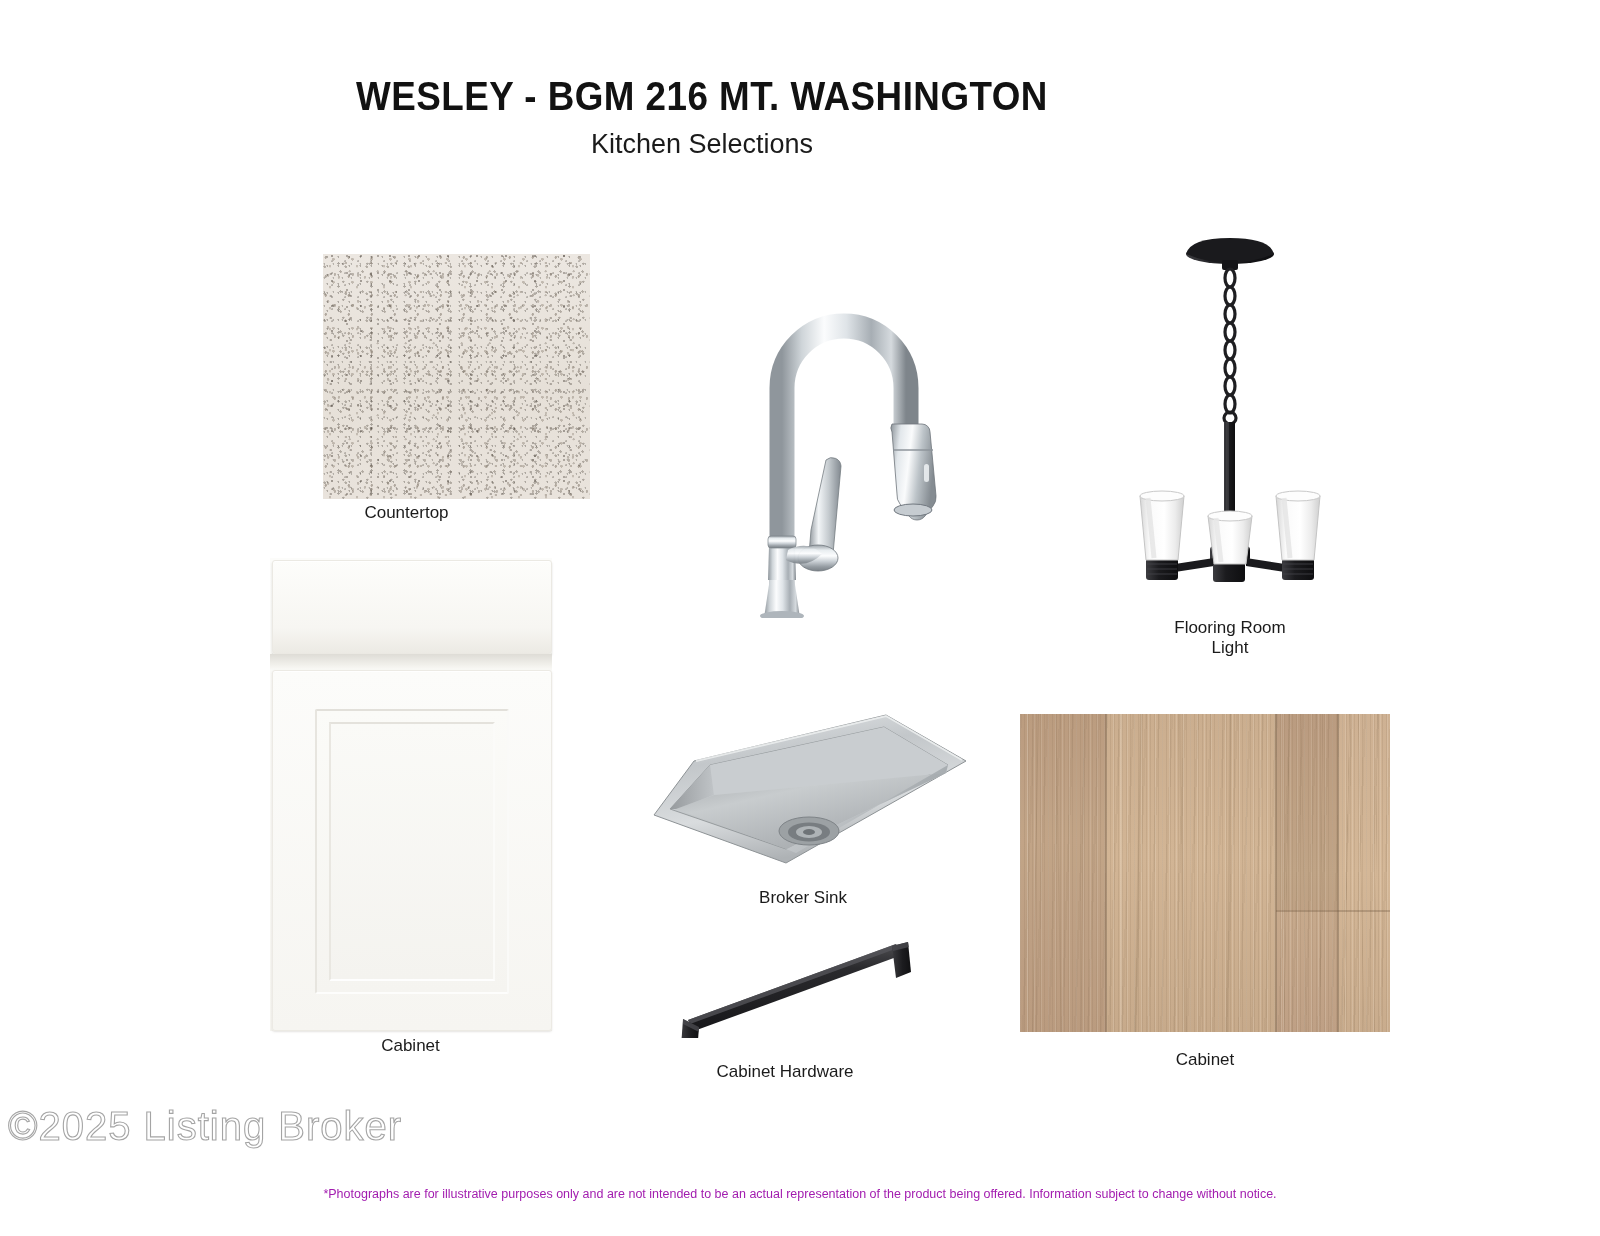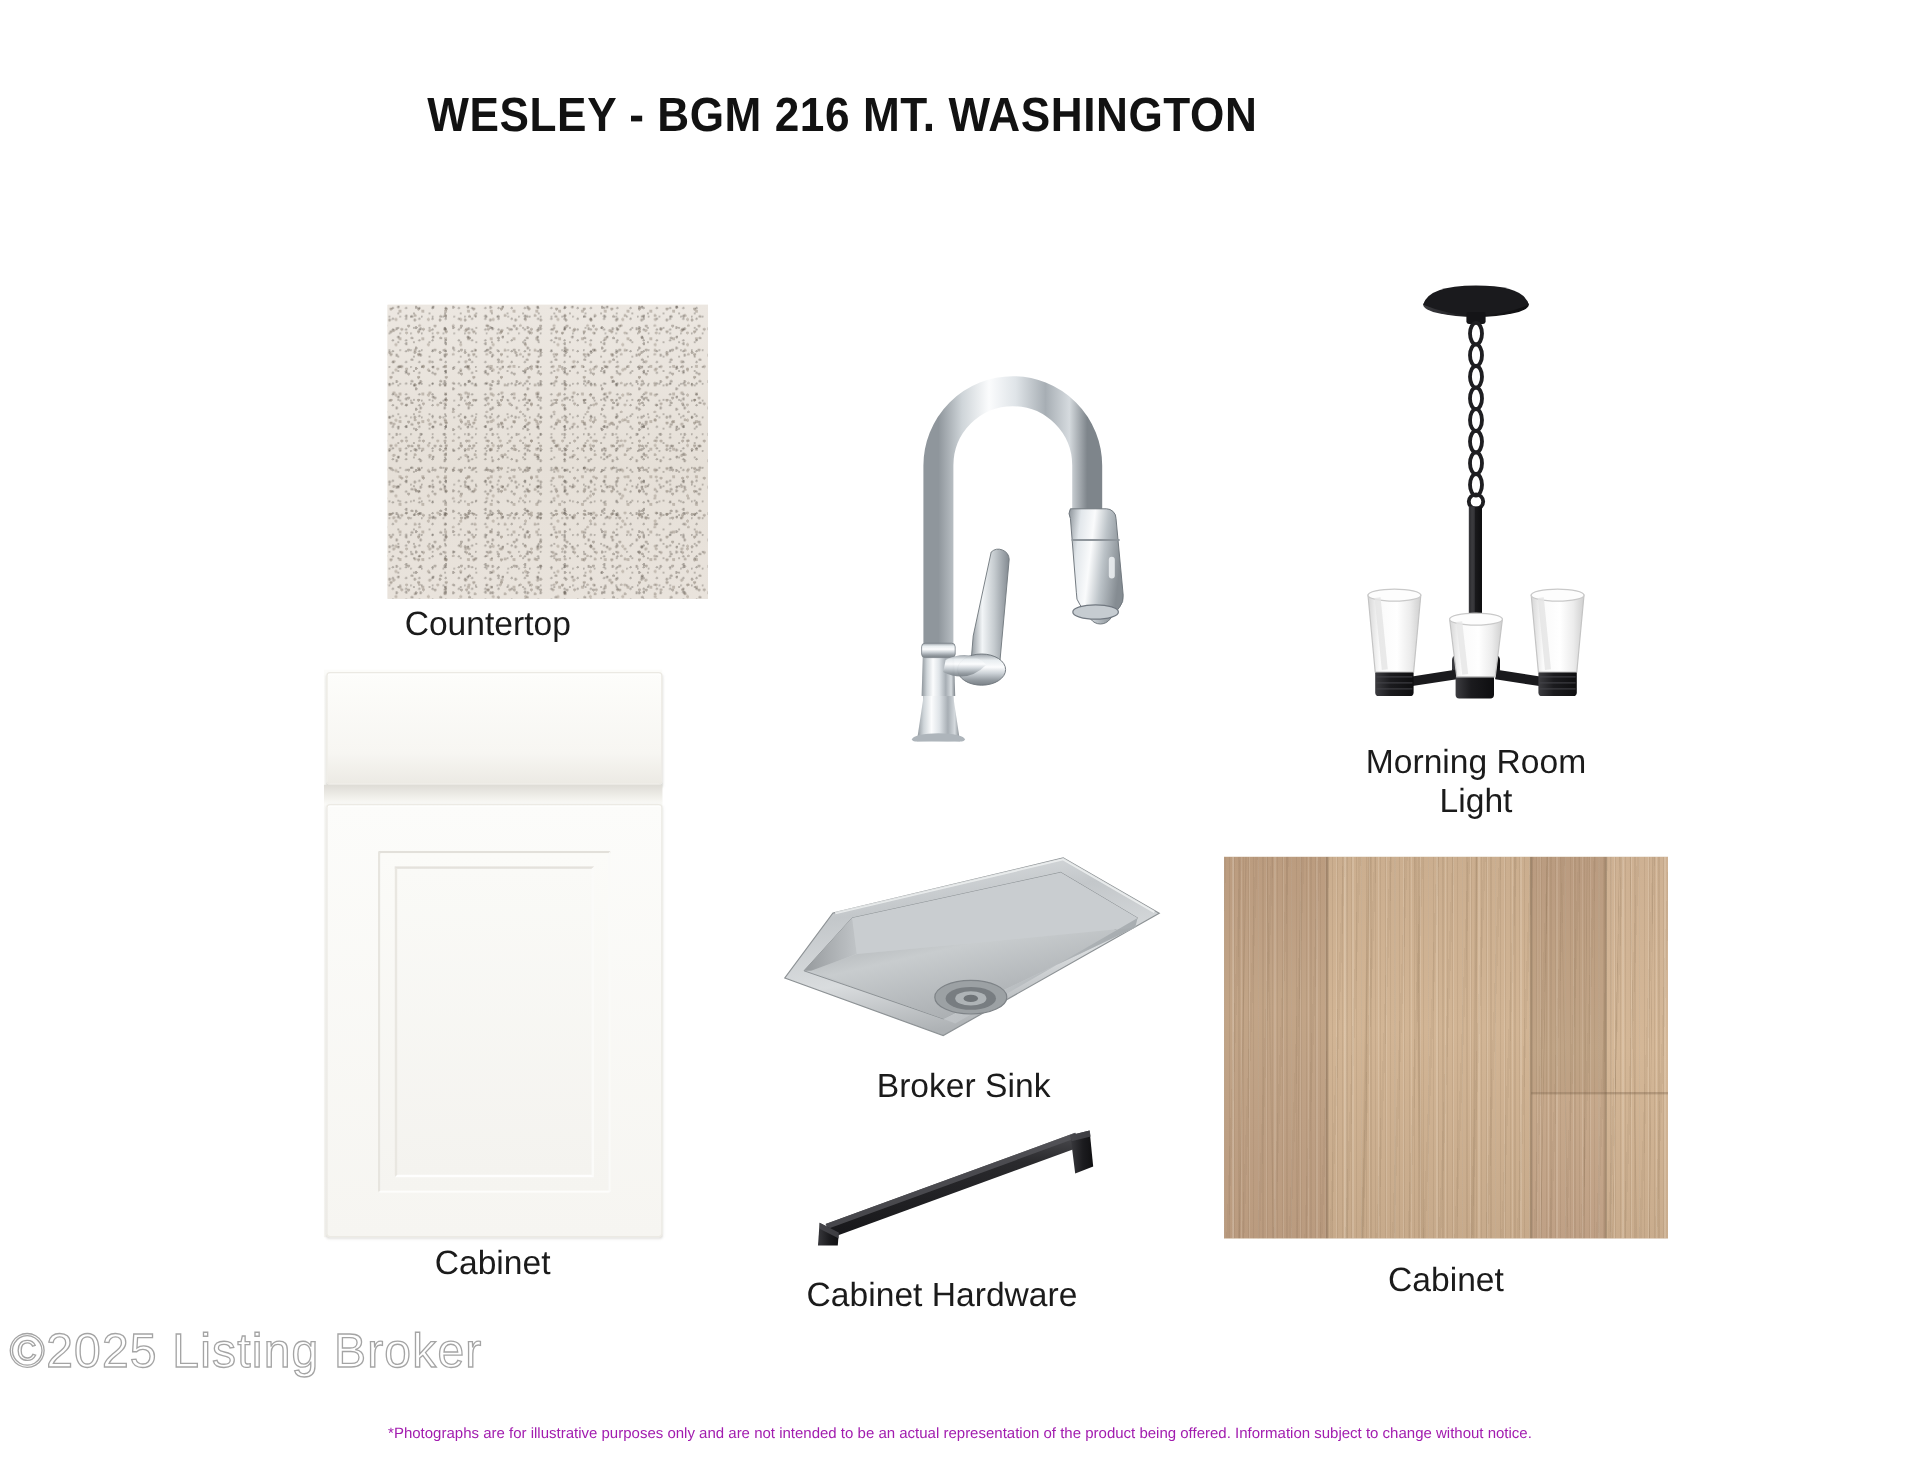--- a/index.html
+++ b/index.html
@@ -34,21 +34,21 @@
     padding-top: 10px;
     font-size: 27px;
     font-weight: 400;
     color: #1b1b1b;
   }
 
   
   .caption {
     position: absolute;
     text-align: center;
-    font-size: 28px;
+    font-size: 17px;
     line-height: 1.18;
     color: #1b1b1b;
     white-space: pre-line;
   }
 
   
   .countertop-swatch {
     position: absolute;
     left: 323px; top: 254px;
     width: 267px; height: 245px;
@@ -196,20 +196,21 @@
     font-size: 12.5px;
     color: #a21caf;
     font-family: "Liberation Sans", sans-serif;
   }
 </style>
 </head>
 <body>
 
 <div class="header">
   <h1 class="title">WESLEY - BGM 216 MT. WASHINGTON</h1>
+  <div class="subtitle">Kitchen Selections</div>
 </div>
 
 <div class="countertop-swatch"></div>
 <div class="caption" style="left:273px; top:503px; width:267px;">Countertop</div>
 
 <div class="cabinet">
   <div class="cab-drawer"></div>
   <div class="cab-gap"></div>
   <div class="cab-door">
     <div class="cab-panel-outer">
@@ -424,21 +425,21 @@
     </g>
 
     <g>
       <rect x="95" y="334" width="32" height="20" rx="3" fill="url(#blkMetal)"></rect>
       <path d="M90 288 L134 288 L128 336 L96 336 Z" fill="url(#shadeG)" stroke="#c4c4c4" stroke-width="1"></path>
       <ellipse cx="112" cy="288" rx="22" ry="5" fill="#fdfdfd" stroke="#c9c9c9" stroke-width="1"></ellipse>
       <path d="M98 290 L103 334" stroke="#e8e8e8" stroke-width="5" opacity="0.85"></path>
     </g>
   </svg>
 </div>
-<div class="caption" style="left:1100px; top:618px; width:260px;">Morning Room
+<div class="caption" style="left:1100px; top:618px; width:260px;">Flooring Room
 Light</div>
 
 <div class="flooring">
   <div class="plank" style="left:0; width:86px; background:linear-gradient(180deg,#c0a184 0%,#c8ab8d 40%,#bfa084 100%);">
       <div class="plank-grain"></div>
     </div>
   <div class="plank" style="left:86px; width:170px; background:linear-gradient(180deg,#cbae8f 0%,#d2b595 45%,#c7aa8b 100%);">
       <div class="plank-grain"></div>
     </div>
   <div class="plank" style="left:256px; width:62px; background:linear-gradient(180deg,#c2a287 0%,#c9ac8e 50%,#bfa085 100%);">

